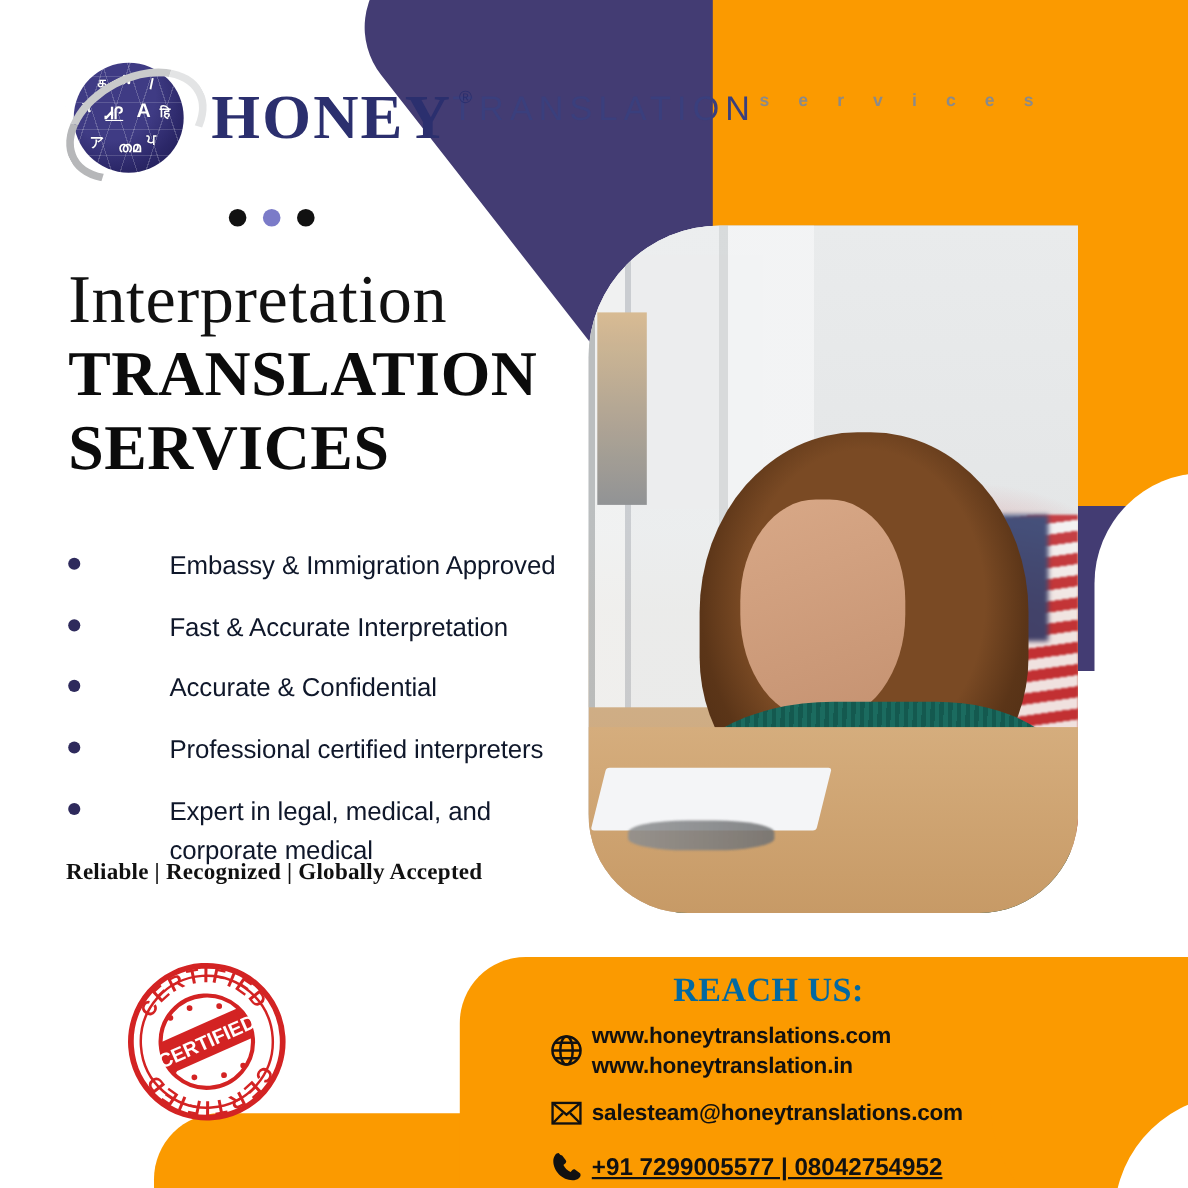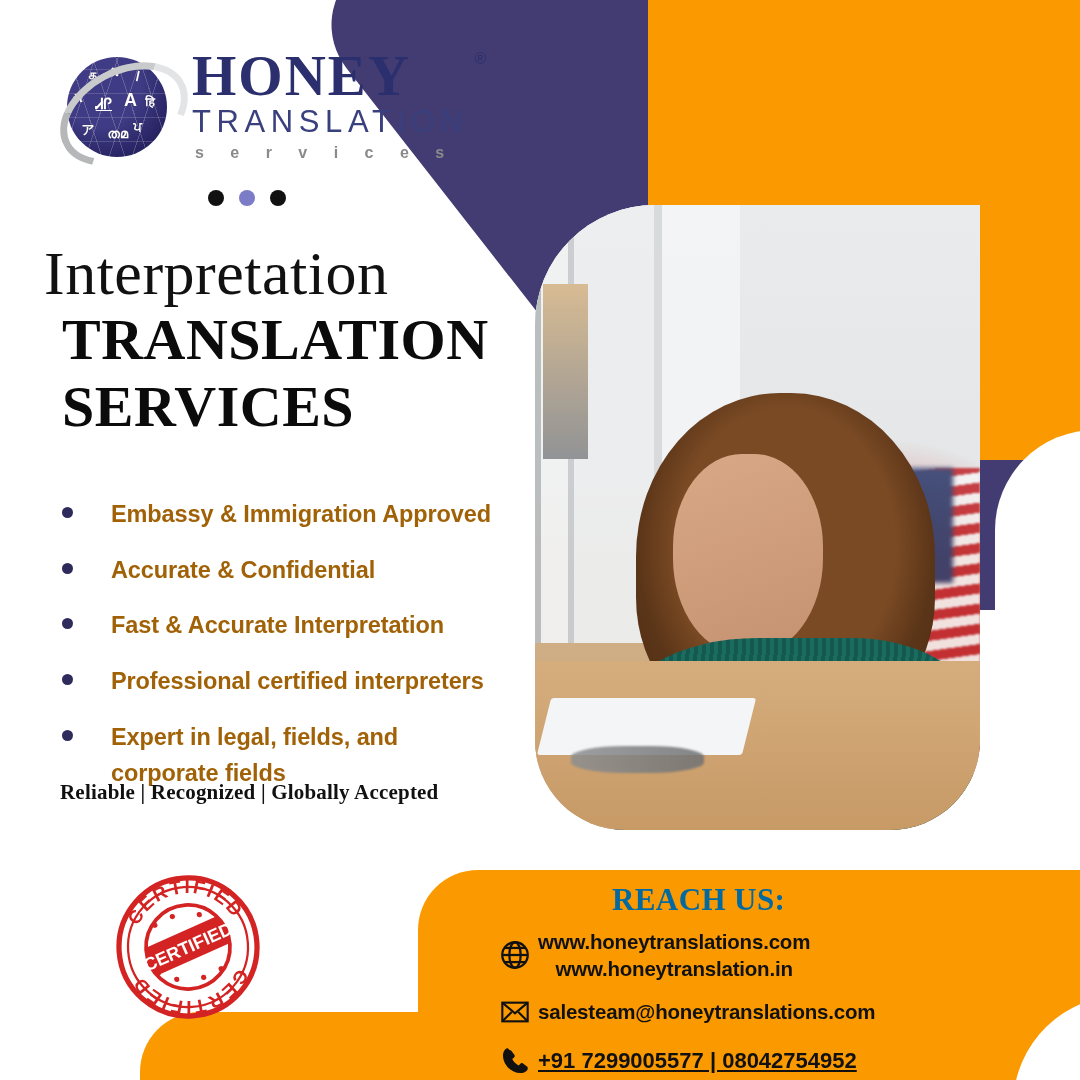--- a/index.html
+++ b/index.html
@@ -114,54 +114,54 @@
   .gc5{left:32%;top:40%;font-size:15px;text-decoration:underline;}
   .gc6{left:56%;top:36%;font-size:18px;}
   .gc7{left:74%;top:38%;font-size:12px;}
   .gc8{left:20%;top:62%;}
   .gc9{left:42%;top:66%;}
   .gc10{left:64%;top:60%;}
   .ring{position:absolute;left:-2px;top:20px;width:122px;height:78px;
     border:7px solid transparent;border-radius:50%;
     border-top-color:#c9cacb;border-left-color:#b6b7b9;border-right-color:#e3e4e5;
     transform:rotate(-28deg);}
-  .logo-text{display:flex;flex-direction:column;}
+  .logo-text{display:flex;flex-direction:row;}
   .logo-honey{position:relative;font-family:"Liberation Serif", serif;font-size:57px;font-weight:700;
     color:#2b2f6e;letter-spacing:2px;line-height:.95;}
   .logo-reg{position:absolute;right:-20px;top:2px;font-size:16px;font-family:"Liberation Sans",sans-serif;font-weight:400;}
   .logo-translation{font-size:31px;font-weight:400;color:#3a3f7d;letter-spacing:5.6px;line-height:1.25;}
   .logo-services{font-size:16px;color:#8a8a8a;letter-spacing:11px;line-height:1.5;padding-left:3px;font-weight:bold;}
   .dots{position:absolute;left:208px;top:190px;display:flex;gap:15px;}
   .dot{width:16px;height:16px;border-radius:50%;background:#111;}
   .dot.mid{background:#7b7bc8;}
 
   
-  .h-interp{position:absolute;left:44px;top:238px;font-family:"Liberation Serif", serif;
+  .h-interp{position:absolute;left:62px;top:238px;font-family:"Liberation Serif", serif;
     font-size:62px;font-weight:400;color:#111;letter-spacing:.5px;}
   .h-main{position:absolute;left:62px;top:306px;font-family:"Liberation Serif", serif;
     font-size:58px;font-weight:700;color:#0b0b0b;line-height:1.16;letter-spacing:.5px;}
 
   
   .bullets{position:absolute;left:56px;top:497px;width:470px;}
   .bullet{display:flex;align-items:flex-start;margin-bottom:20px;}
   .bullet .bdot{flex:0 0 auto;width:11px;height:11px;border-radius:50%;background:#2e2a5c;margin:10px 38px 0 6px;}
-  .bullet .btxt{font-size:23.5px;font-weight:700;color:#a16207;line-height:1.52;letter-spacing:-.1px;}
+  .bullet .btxt{font-size:23.5px;font-weight:400;color:#0f172a;line-height:1.52;letter-spacing:-.1px;margin-left:43px;}
 
   .tagline{position:absolute;left:60px;top:780px;font-family:"Liberation Serif", serif;
     font-size:21px;font-weight:700;color:#111;letter-spacing:.2px;}
 
   
   .stamp{position:absolute;left:108px;top:872px;width:160px;height:150px;transform:rotate(-4deg);}
   .stamp svg{width:100%;height:100%;}
 
   
   .reach-title{position:absolute;left:612px;top:882px;font-family:"Liberation Serif", serif;
     font-size:31px;font-weight:700;color:#0369a1;letter-spacing:.4px;}
   .contacts{position:absolute;left:492px;top:928px;width:560px;}
-  .crow{display:flex;align-items:center;margin-bottom:9px;text-align:center;}
+  .crow{display:flex;align-items:center;margin-bottom:9px;}
   .crow .cicon{flex:0 0 46px;height:40px;display:flex;align-items:center;justify-content:center;color:#111;}
   .crow .ctext{font-size:20.5px;font-weight:700;color:#111;line-height:1.33;letter-spacing:-.2px;}
   .crow.web .ctext{font-size:20.5px;}
   .crow.phone .ctext{font-size:22px;letter-spacing:0;text-decoration:underline;}
 </style>
 </head>
 <body>
 
 <div class="poster">
 
@@ -228,33 +228,33 @@
     <div>SERVICES</div>
   </div>
 
   <div class="bullets">
     <div class="bullet">
       <div class="bdot"></div>
       <div class="btxt">Embassy &amp; Immigration Approved</div>
     </div>
     <div class="bullet">
       <div class="bdot"></div>
+      <div class="btxt">Fast &amp; Accurate Interpretation</div>
+    </div>
+    <div class="bullet">
+      <div class="bdot"></div>
       <div class="btxt">Accurate &amp; Confidential</div>
     </div>
     <div class="bullet">
       <div class="bdot"></div>
-      <div class="btxt">Fast &amp; Accurate Interpretation</div>
-    </div>
-    <div class="bullet">
-      <div class="bdot"></div>
       <div class="btxt">Professional certified interpreters</div>
     </div>
     <div class="bullet">
       <div class="bdot"></div>
-      <div class="btxt" style="max-width:340px">Expert in legal, fields, and corporate fields</div>
+      <div class="btxt" style="max-width:340px">Expert in legal, medical, and corporate medical</div>
     </div>
   </div>
 
   <div class="tagline">Reliable  |  Recognized  |  Globally Accepted</div>
 
   <div class="stamp">
     <svg viewBox="0 0 200 200" xmlns="http://www.w3.org/2000/svg">
       <defs>
         <path id="arcTop" d="M 28,100 A 72,72 0 0 1 172,100"></path>
         <path id="arcBot" d="M 172,100 A 72,72 0 0 1 28,100"></path>

